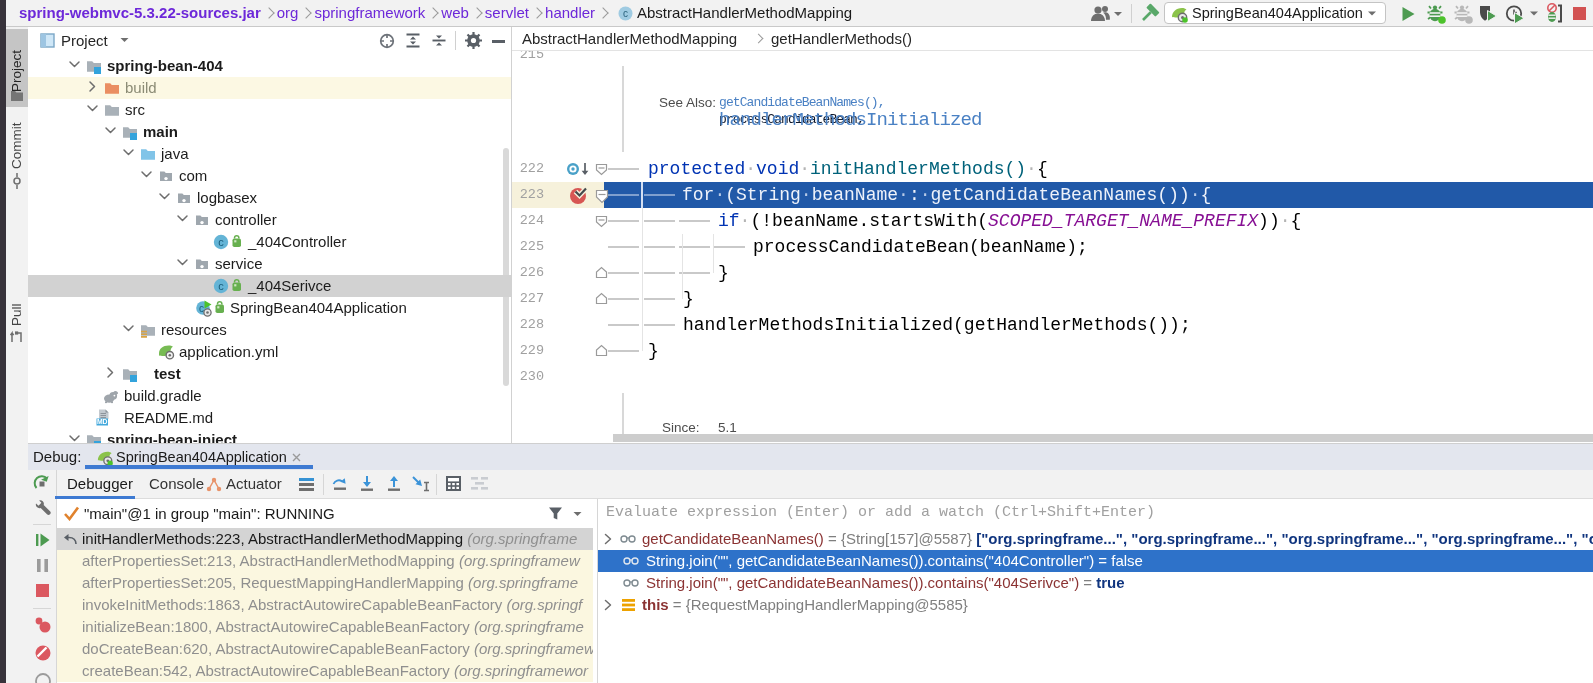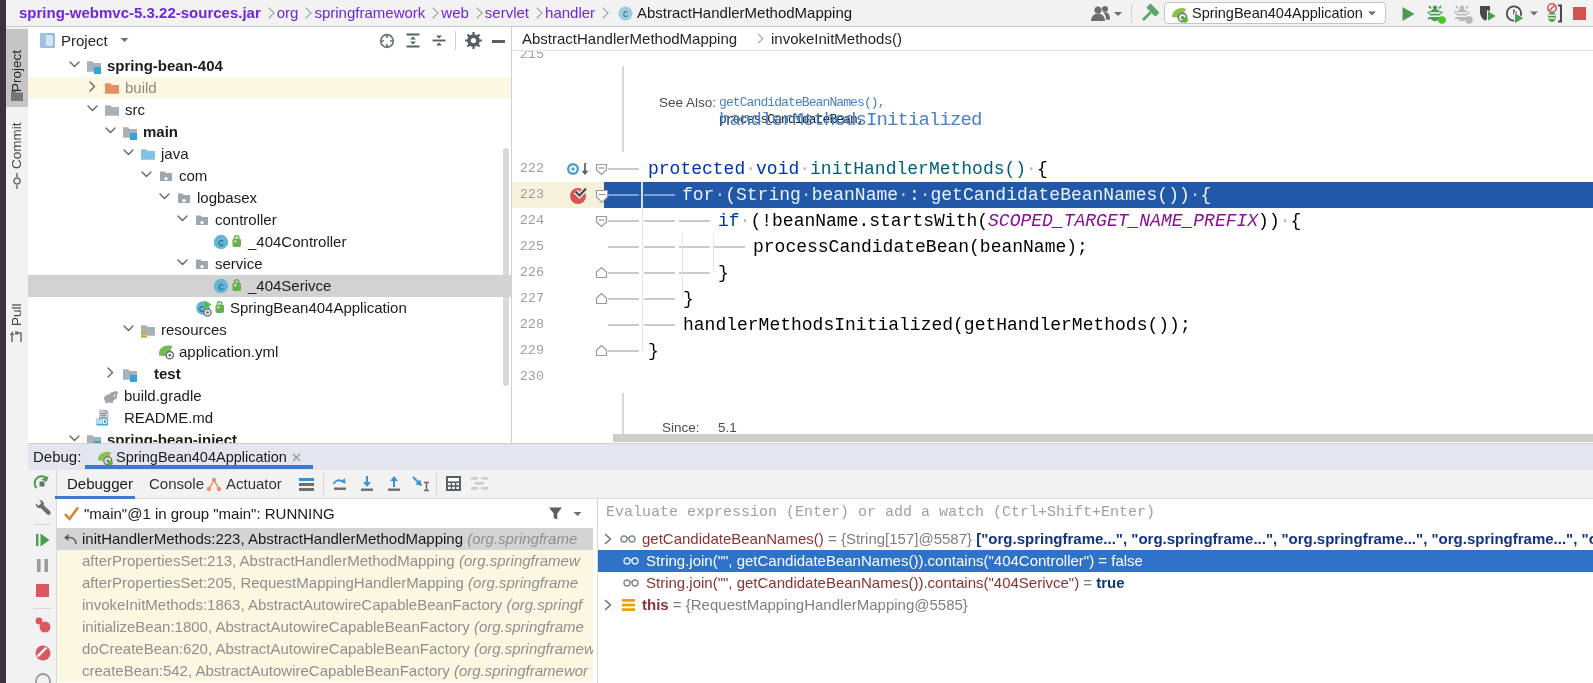--- a/index.html
+++ b/index.html
@@ -399,21 +399,21 @@
       <svg class="ic" width="16" height="16" style="left:86px">
         <use href="#fosq"></use>
       </svg>
       <span class="lb" style="left:107px;font-weight:bold">spring-bean-inject</span>
     </div>
 </div>
 <div class="ab" id="editorpanel" style="left:512px;top:27px;width:1081px;height:416px;background:#fff"></div>
 
 <div class="ab nw" style="left:522px;top:27px;height:23px;line-height:23px;font-size:15px;color:#262626">AbstractHandlerMethodMapping</div>
 <span class="ab" style="left:755px;top:35px;width:6px;height:6px;border-right:1.5px solid #9a9a9a;border-top:1.5px solid #9a9a9a;transform:rotate(45deg)"></span>
-<div class="ab nw" style="left:771px;top:27px;height:23px;line-height:23px;font-size:15px;color:#262626">invokeInitMethods()</div>
+<div class="ab nw" style="left:771px;top:27px;height:23px;line-height:23px;font-size:15px;color:#262626">getHandlerMethods()</div>
 <div class="ab" style="left:512px;top:50px;width:1081px;height:1px;background:#e3e3e3"></div>
 
 <div class="ab" id="ed" style="left:512px;top:51px;width:1081px;height:392px;overflow:hidden;background:#fff">
   <div class="ln" style="left:0;top:-9px">215</div>
 
   <div class="ab" style="left:110px;top:15px;width:2px;height:86px;background:#d8d8d8"></div>
   <div class="ab nw" style="left:147px;top:43px;height:18px;line-height:18px;font-size:13.5px;color:#4d4d4d">See Also:</div>
   <div class="ab nw mono" style="left:207px;top:43px;height:18px;line-height:18px;font-size:13px;letter-spacing:-0.9px;color:#4a81c4">getCandidateBeanNames(),</div>
   <div class="ab nw mono" style="left:207px;top:60px;height:18px;line-height:18px;font-size:13px;letter-spacing:-0.9px;color:#0f172a">processCandidateBean,</div>
   <div class="ab nw mono" style="left:207px;top:60px;height:18px;line-height:18px;font-size:19px;letter-spacing:-0.9px;color:#4a81c4">handlerMethodsInitialized</div>

